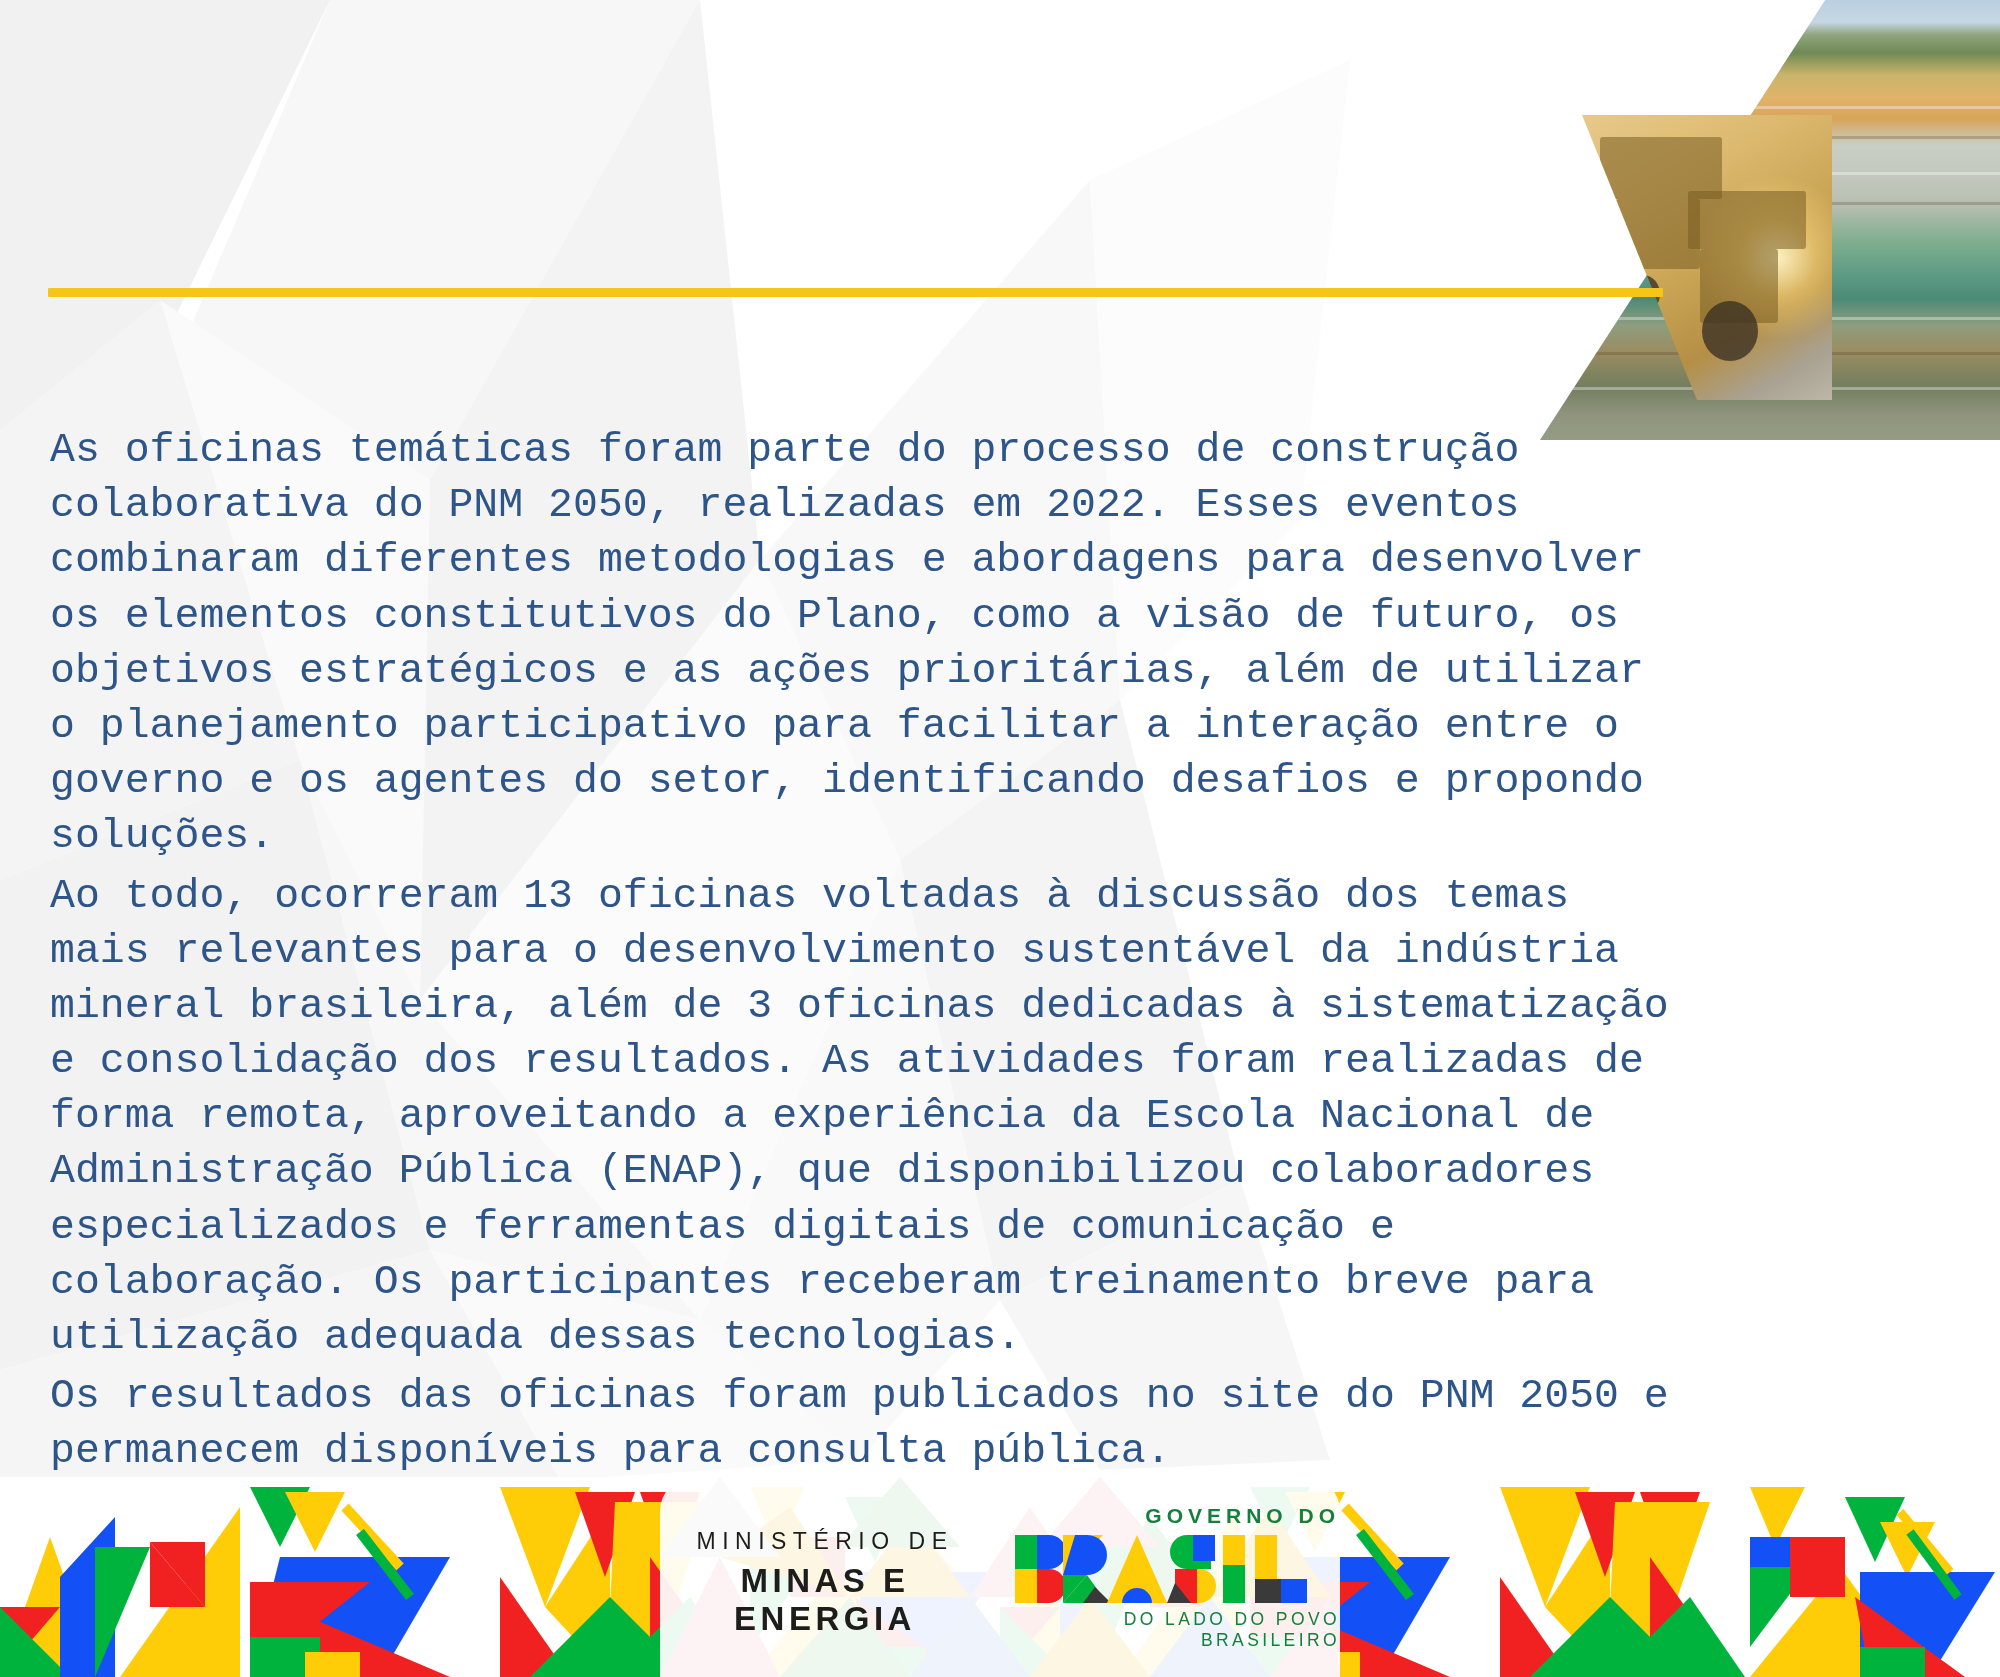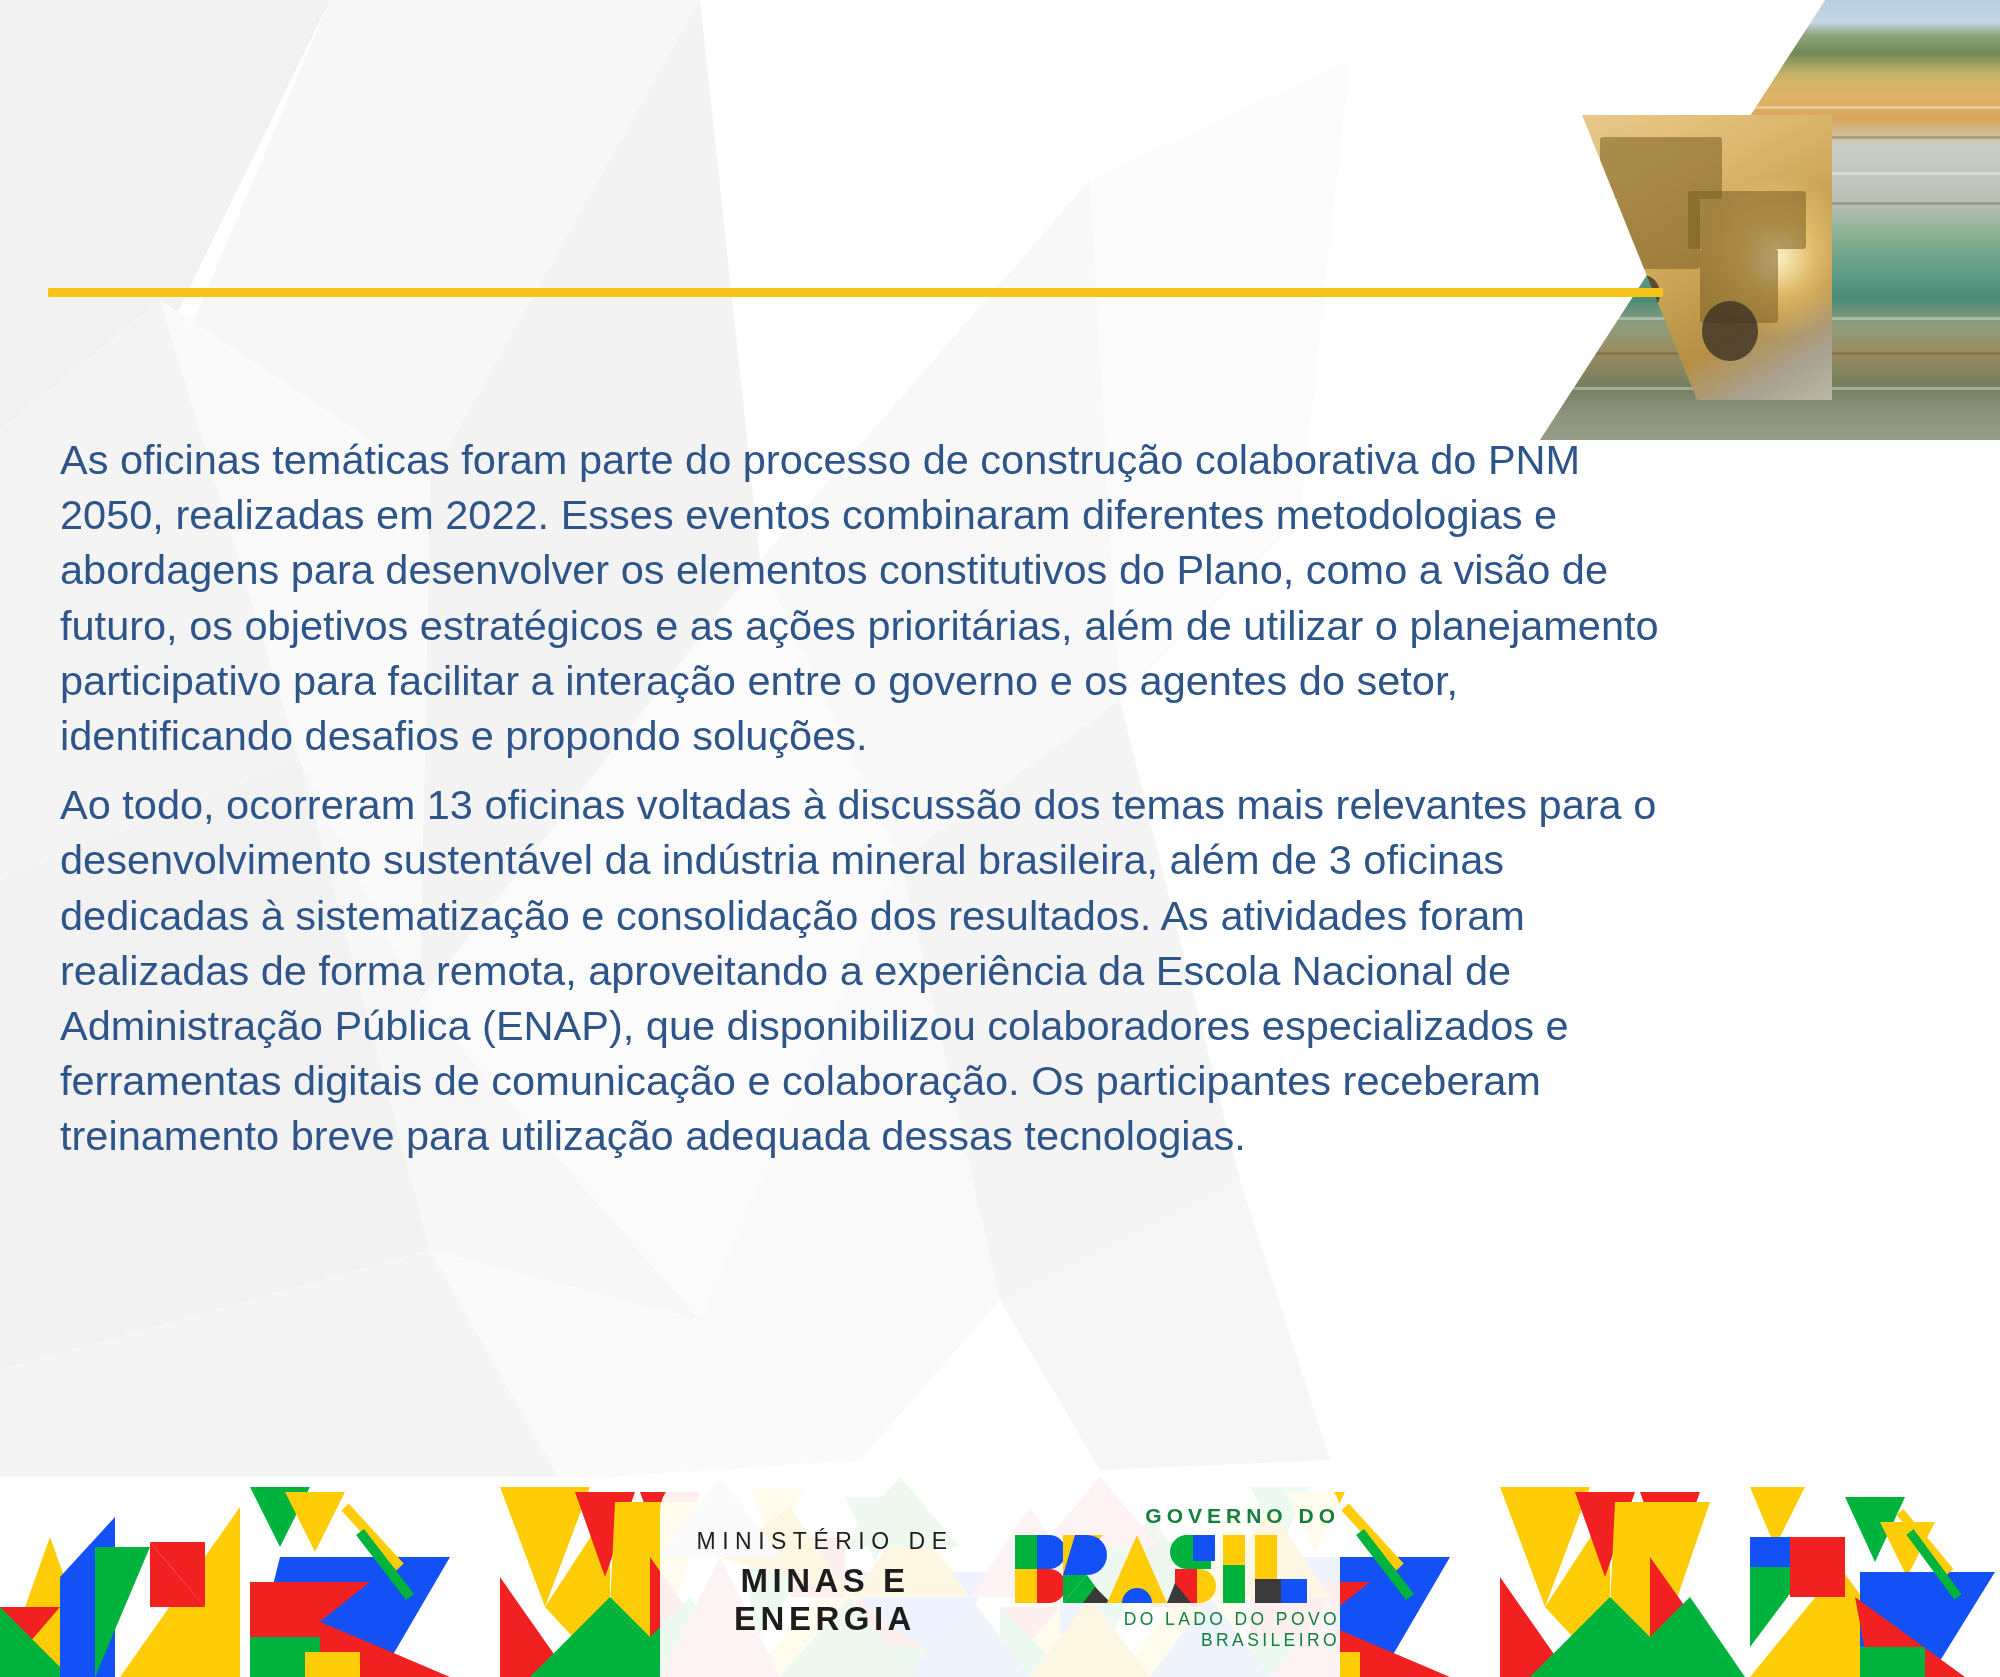--- a/index.html
+++ b/index.html
@@ -58,21 +58,21 @@
     position:absolute;left:48px;top:288px;width:1615px;height:9px;
     background:#F5C518;z-index:3;border-radius:1px;
   }
 
   
   .body-text{
     position:absolute;left:46px;top:418px;width:1640px;z-index:3;
     color:#2D5589;font-size:41.5px;line-height:1.33;
     font-family:"Liberation Sans", sans-serif;
   }
-  .body-text p{margin:14px;}
+  .body-text p{margin:4px;font-family:Liberation Mono, monospace;}
 
   
   .footer{position:absolute;left:0;bottom:0;width:2000px;height:200px;z-index:4;overflow:hidden;background:#ffffff;}
   .tile{position:absolute;top:0;width:250px;height:200px;overflow:hidden;}
 
   .logo-panel{
     position:absolute;left:660px;bottom:0;width:680px;height:200px;
     background:rgba(255,255,255,.93);
     border-top-left-radius:34px;border-top-right-radius:34px;
     z-index:6;overflow:hidden;
@@ -131,20 +131,21 @@
     </div>
   </div>
 
   <div class="title-block">
   </div>
   <div class="title-rule"></div>
 
   <div class="body-text">
     <p>As oficinas temáticas foram parte do processo de construção colaborativa do PNM 2050, realizadas em 2022. Esses eventos combinaram diferentes metodologias e abordagens para desenvolver os elementos constitutivos do Plano, como a visão de futuro, os objetivos estratégicos e as ações prioritárias, além de utilizar o planejamento participativo para facilitar a interação entre o governo e os agentes do setor, identificando desafios e propondo soluções.</p>
     <p>Ao todo, ocorreram 13 oficinas voltadas à discussão dos temas mais relevantes para o desenvolvimento sustentável da indústria mineral brasileira, além de 3 oficinas dedicadas à sistematização e consolidação dos resultados. As atividades foram realizadas de forma remota, aproveitando a experiência da Escola Nacional de Administração Pública (ENAP), que disponibilizou colaboradores especializados e ferramentas digitais de comunicação e colaboração. Os participantes receberam treinamento breve para utilização adequada dessas tecnologias.</p>
+    <p>Os resultados das oficinas foram publicados no site do PNM 2050 e permanecem disponíveis para consulta pública.</p>
   </div>
 
   <div class="footer">
 
     <div id="tiles">
         <div class="tile" style="left:0px">
       <svg width="250" height="200" viewBox="0 0 250 200">
             <polygon points="0,200 50,60 100,200" fill="#FFCD07"></polygon>
      <polygon points="0,130 60,130 0,200" fill="#F22121"></polygon>
      <polygon points="0,200 70,200 0,130" fill="#00B33C"></polygon>

